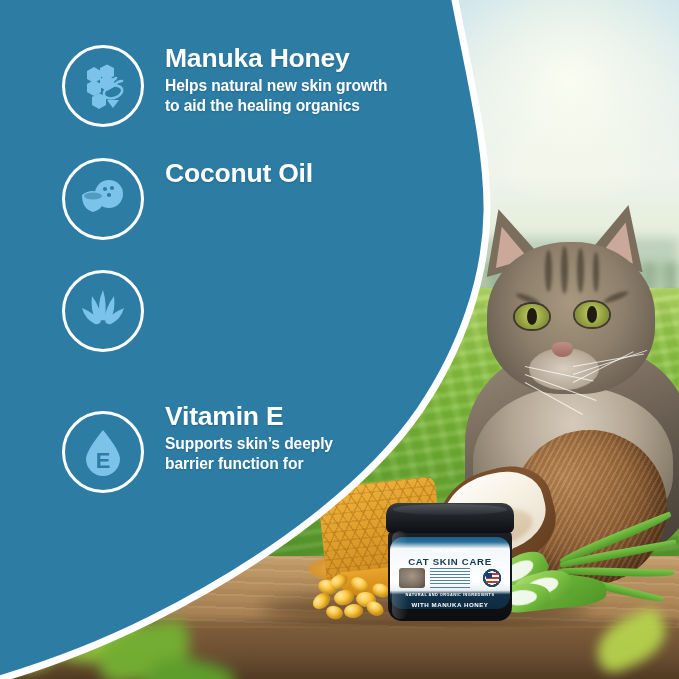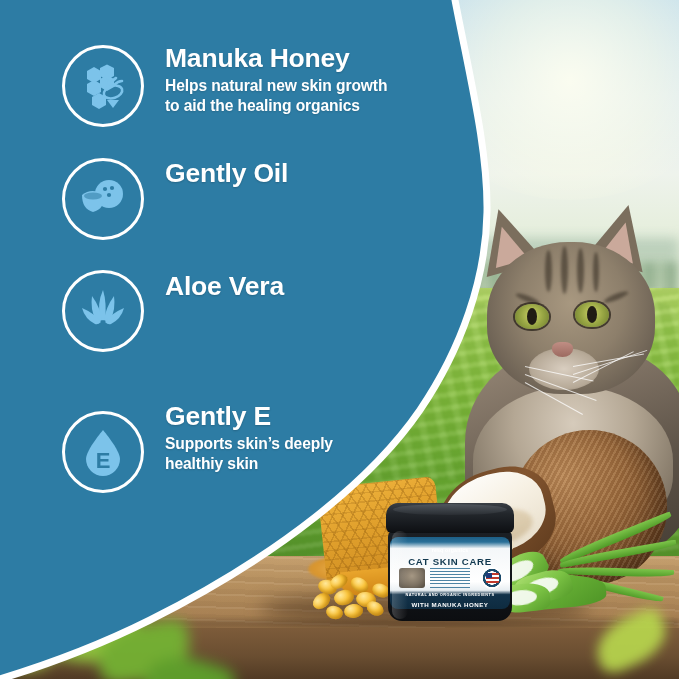--- a/index.html
+++ b/index.html
@@ -116,21 +116,21 @@
        box-shadow:inset -2px -2px 4px rgba(150,95,5,.5);}
 
   
   .jar{position:absolute;left:386px;top:503px;width:128px;height:118px;}
   .jar-lid{position:absolute;left:0;top:0;width:128px;height:30px;border-radius:12px 12px 6px 6px;
        background:linear-gradient(180deg,#3a3f45 0%,#23272c 35%,#15181c 75%,#0d0f12 100%);}
   .jar-lid-top{position:absolute;left:7px;top:1px;width:114px;height:11px;border-radius:50%;
        background:linear-gradient(180deg,#50565d,#2a2e33);}
   .jar-body{position:absolute;left:2px;top:26px;width:124px;height:92px;border-radius:8px 8px 14px 14px;
        background:linear-gradient(180deg,#1c2025 0%,#121519 60%,#0c0e11 100%);}
-  .jar-label{position:absolute;left:4px;top:34px;width:120px;height:72px;border-radius:8px;
+  .jar-label{position:absolute;left:4px;top:34px;width:120px;height:72px;border-radius:13px;
        background:linear-gradient(180deg,#1d5f86 0%,#2a7098 7%,#f4f7f9 16%,#ffffff 62%,#e8eef2 74%,#12324a 80%,#0e2b40 100%);
        overflow:hidden;}
   .lbl-brand{position:absolute;left:0;top:9.5px;width:120px;text-align:center;
        font-size:5.2px;letter-spacing:.2px;color:#ffffff;font-weight:700;}
   .lbl-title{position:absolute;left:0;top:19px;width:120px;text-align:center;
        font-size:9.6px;letter-spacing:.7px;color:#11384f;font-weight:700;}
   .lbl-natural{position:absolute;left:0;top:55px;width:120px;text-align:center;
        font-size:3.9px;letter-spacing:.45px;color:#ffffff;font-weight:700;}
   .lbl-manuka{position:absolute;left:0;top:63.5px;width:120px;text-align:center;
        font-size:6.2px;letter-spacing:.5px;color:#ffffff;font-weight:700;}
@@ -338,51 +338,50 @@
         <svg width="50" height="50" viewBox="0 0 50 50">
           <circle cx="31" cy="20" r="14" fill="#7cc3ea"></circle>
           <circle cx="27" cy="15" r="2.1" fill="#2d7ca4"></circle>
           <circle cx="34" cy="14" r="2.1" fill="#2d7ca4"></circle>
           <circle cx="31" cy="21" r="2.1" fill="#2d7ca4"></circle>
           <path d="M4 21 q10 -8 22 0 q1 14 -11 17 Q4 35 4 21 Z" fill="#7cc3ea"></path>
           <ellipse cx="15" cy="22" rx="9" ry="3.4" fill="#2d7ca4" opacity=".55"></ellipse>
         </svg>
       </div>
       <div class="txt">
-        <div class="h">Gently Oil</div>
+        <div class="h">Coconut Oil</div>
       </div>
     </div>
 
     <div class="row" id="row2">
       <div class="ic-wrap">
         <svg width="50" height="50" viewBox="0 0 50 50">
           <g fill="#7cc3ea">
             <path d="M25 4 q4 13 2 30 q-4 1 -5 -1 q-3 -16 3 -29 Z"></path>
             <path d="M14 10 q8 11 10 24 q-4 3 -6 1 q-6 -12 -4 -25 Z"></path>
             <path d="M36 10 q-8 11 -10 24 q4 3 6 1 q6 -12 4 -25 Z"></path>
             <path d="M4 22 q12 5 19 14 q-3 3 -6 2 Q7 33 4 22 Z"></path>
             <path d="M46 22 q-12 5 -19 14 q3 3 6 2 Q43 33 46 22 Z"></path>
           </g>
         </svg>
       </div>
       <div class="txt">
-        <div class="h">Aloe Vera</div>
       </div>
     </div>
 
     <div class="row" id="row3">
       <div class="ic-wrap">
         <svg width="48" height="48" viewBox="0 0 48 48">
           <path d="M24 2 C24 2 41 22 41 31 A17 17 0 0 1 7 31 C7 22 24 2 24 2 Z" fill="#7cc3ea"></path>
           <text x="24" y="40" text-anchor="middle" font-family="'Liberation Sans',sans-serif" font-size="22" font-weight="600" fill="#2d7ca4">E</text>
         </svg>
       </div>
       <div class="txt">
-        <div class="h">Gently E</div>
+        <div class="h">Vitamin E</div>
         <div class="p">
           <div>Supports skin’s deeply</div>
-          <div>healthiy skin</div>
+          <div>barrier function for</div>
         </div>
       </div>
     </div>
 
   </div>
 </div>
 
 </body></html>

